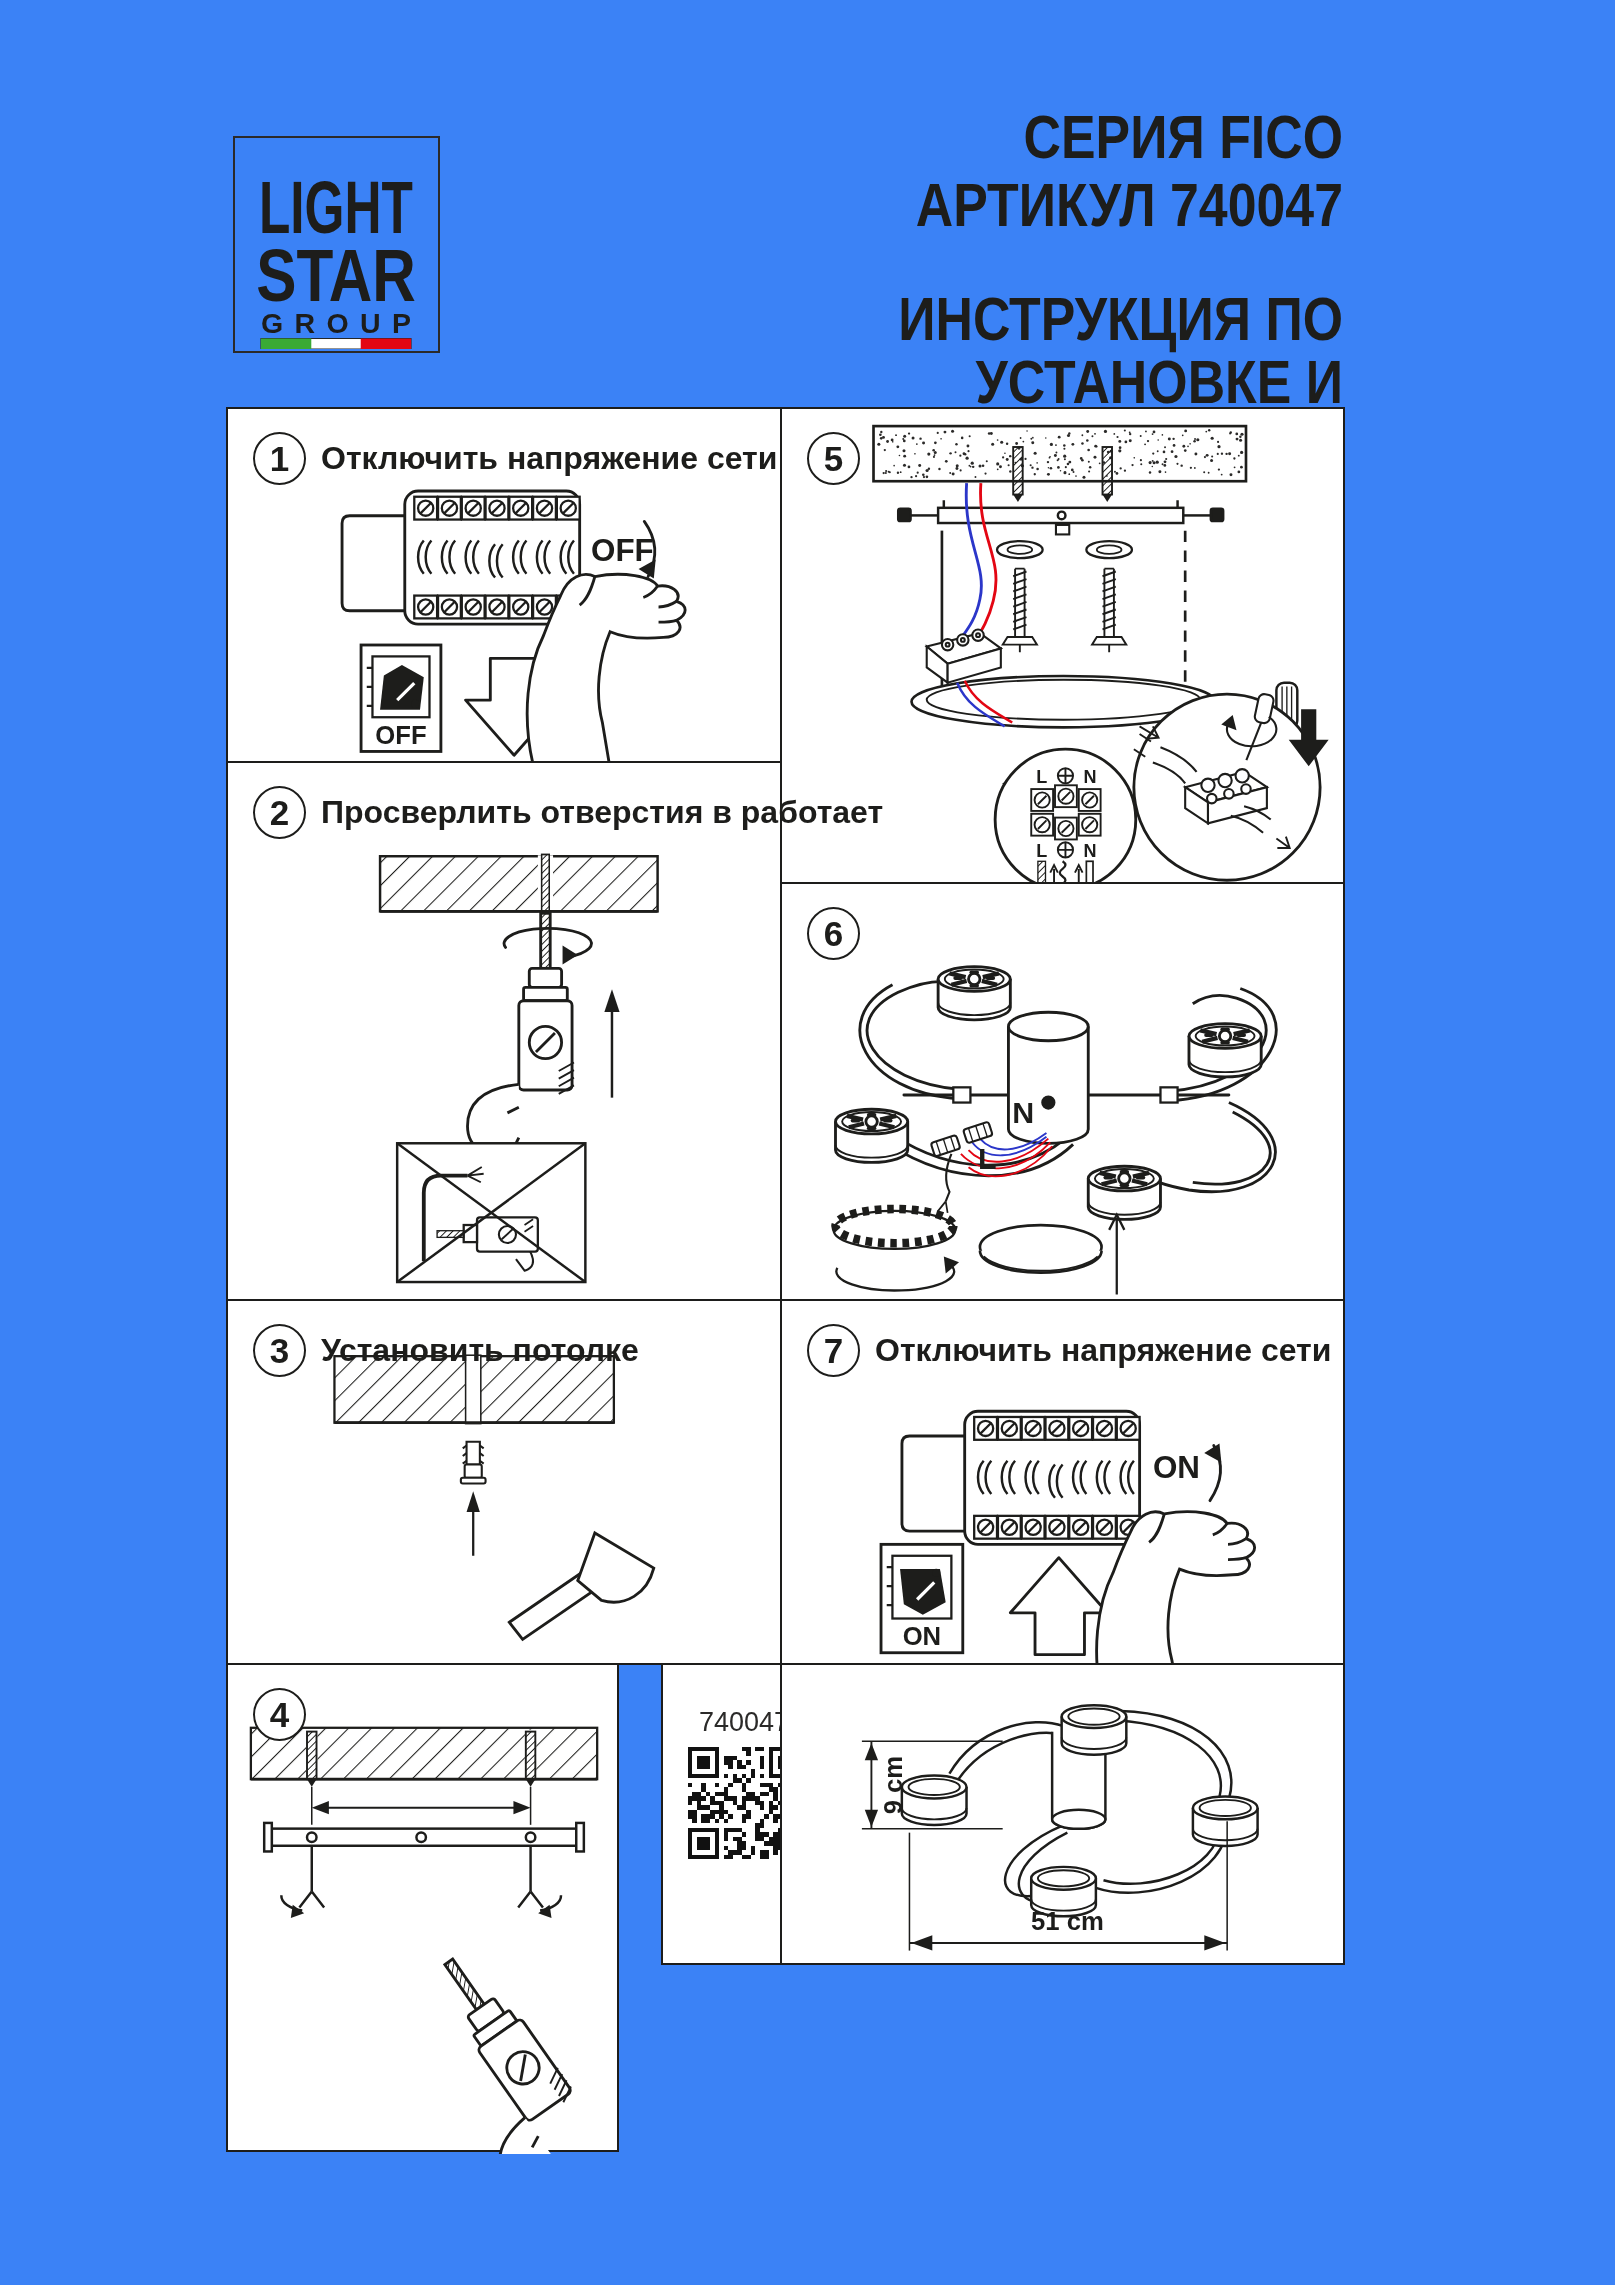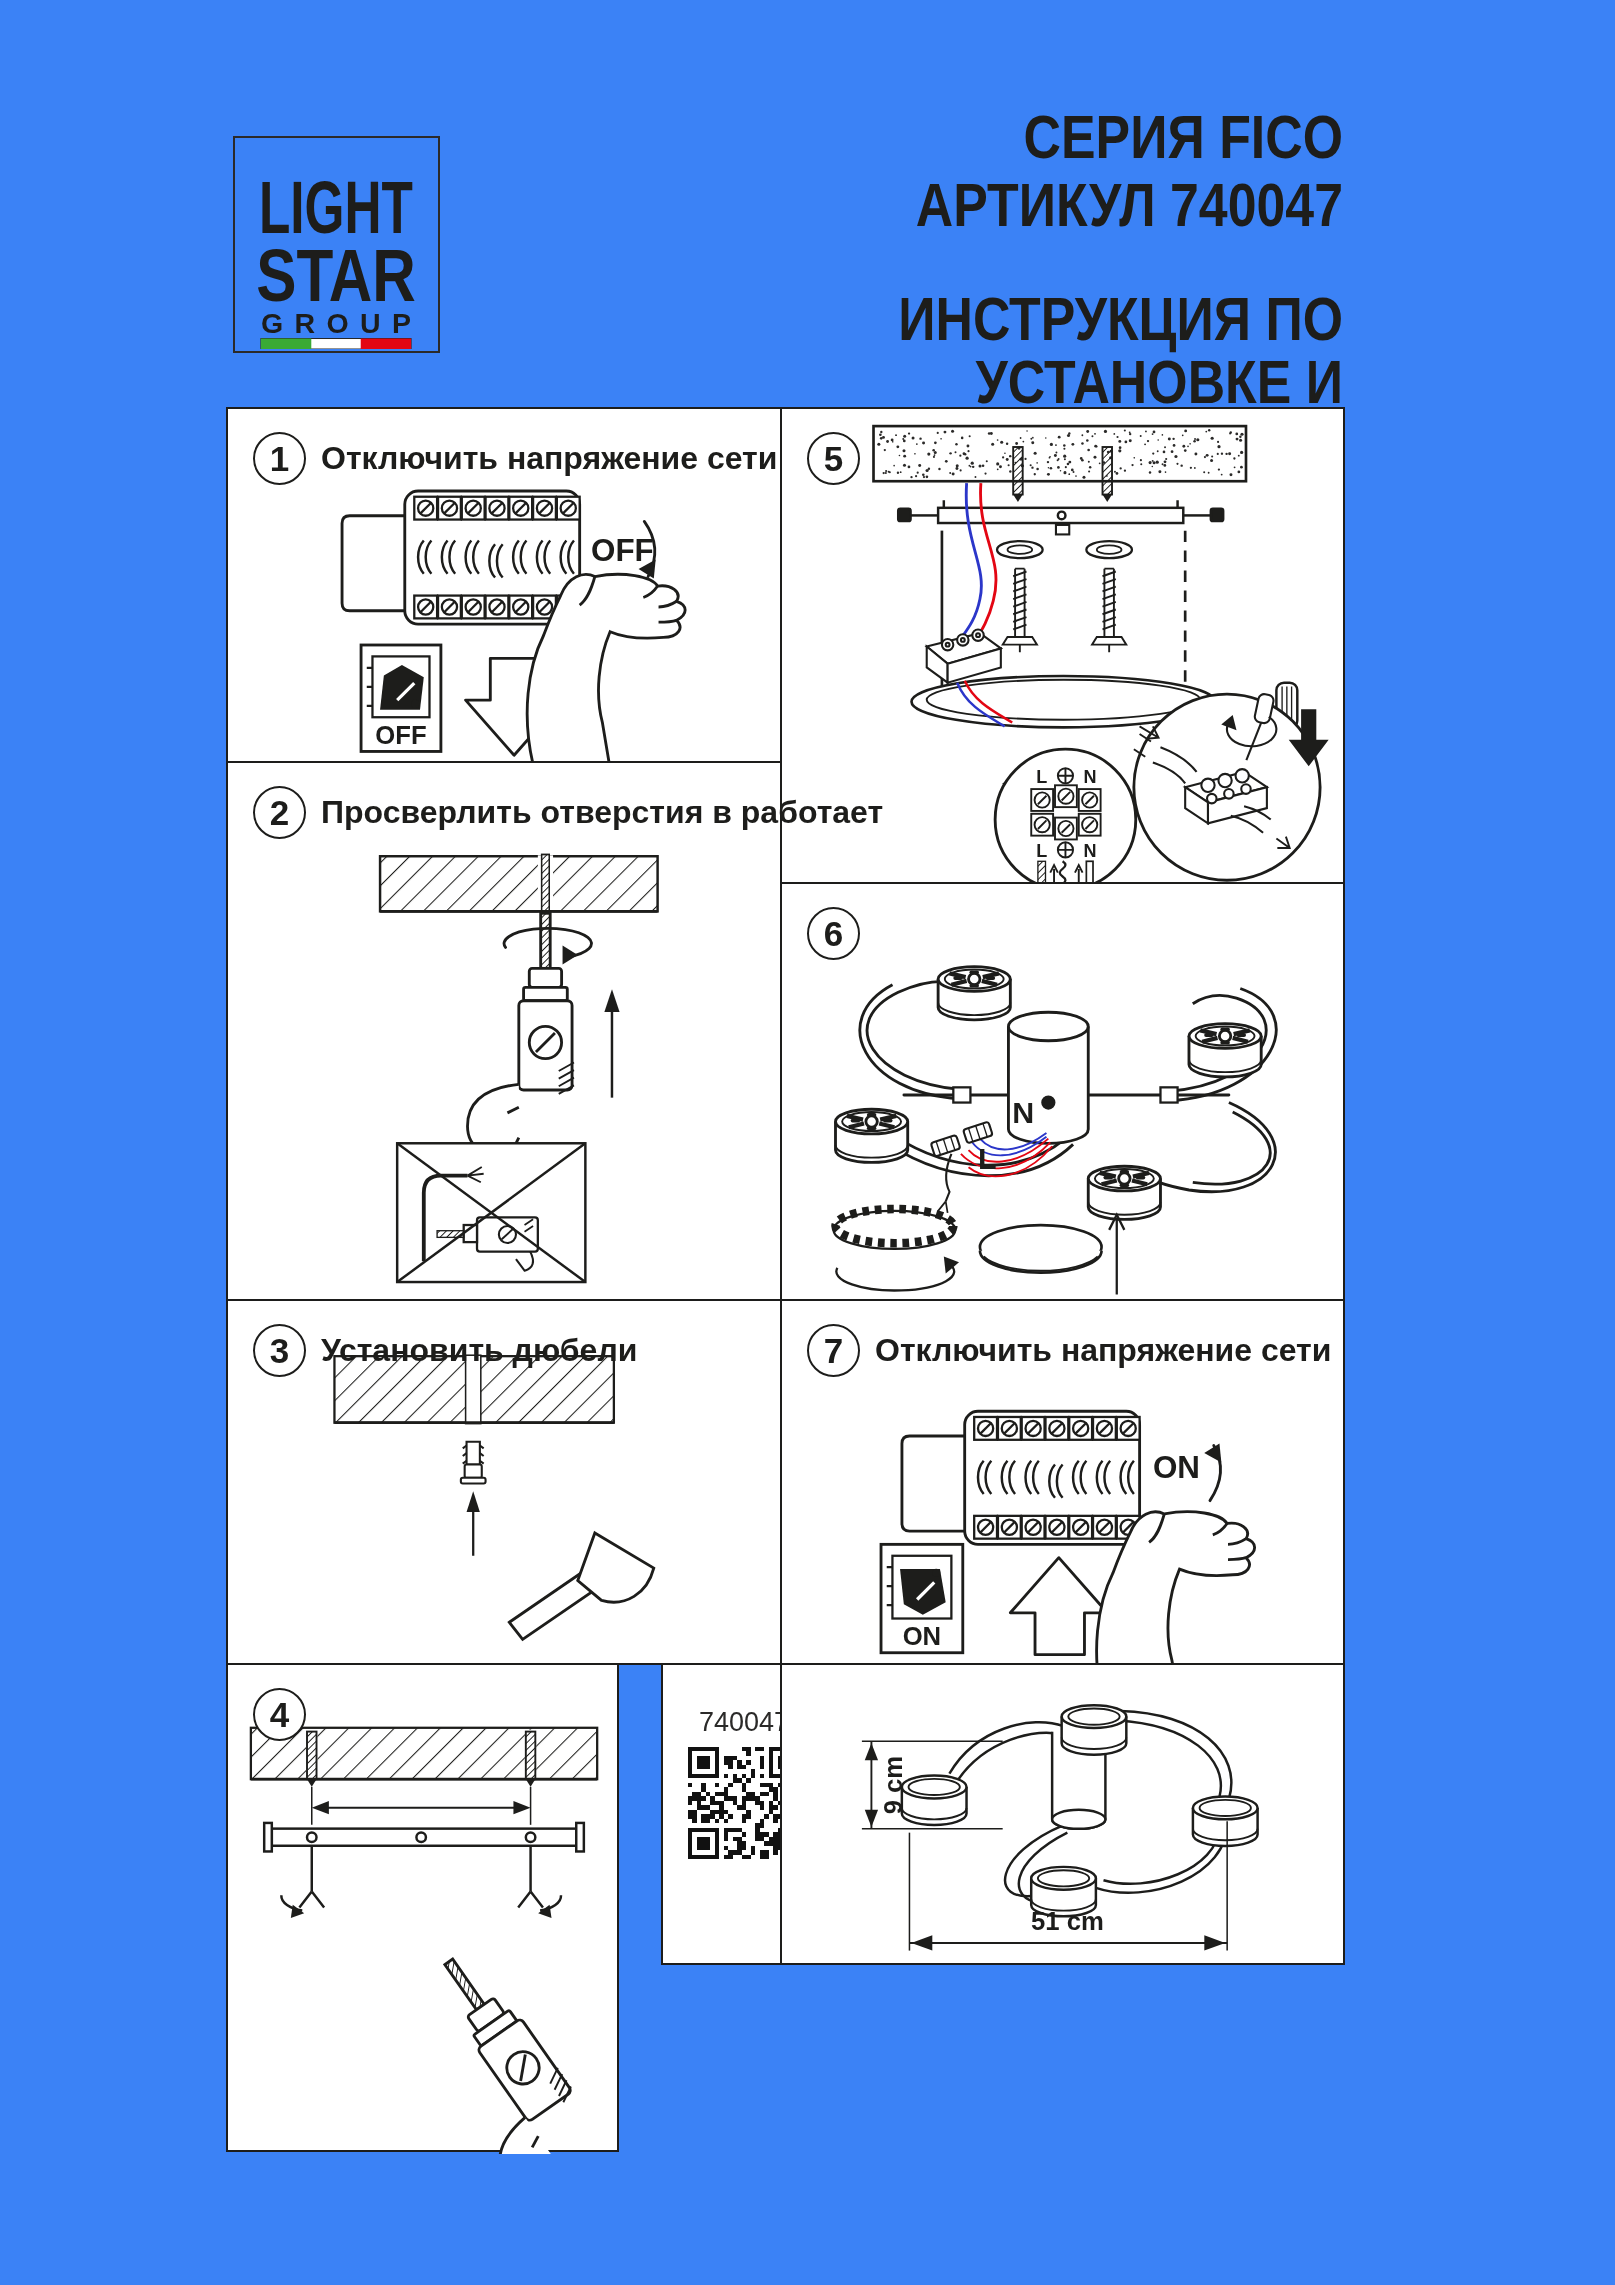--- a/index.html
+++ b/index.html
@@ -195,21 +195,21 @@
         </g>
         <line x1="178" y1="400" x2="376" y2="546" stroke="#1d1d1b" stroke-width="2.6"></line>
         <line x1="376" y1="400" x2="178" y2="546" stroke="#1d1d1b" stroke-width="2.6"></line>
       </g>
     </svg>
   </div>
 
   <div class="cell" style="left:226px;top:1299px;width:556px;height:366px;">
     <div class="stephead">
       <div class="stepnum">3</div>
-      <div class="steplabel">Установить дюбели</div>
+      <div class="steplabel">Установить потолке</div>
     </div>
     <svg width="556" height="366" viewBox="0 0 585 385">
       <g>
         <rect x="112" y="58" width="294" height="70" fill="url(#hatch)" stroke="#1d1d1b" stroke-width="2.4"></rect>
         <rect x="250" y="57" width="16" height="72" fill="#fff" stroke="#1d1d1b" stroke-width="1.6"></rect>
         <line x1="112" y1="128" x2="406" y2="128" stroke="#1d1d1b" stroke-width="3"></line>
       </g>
       <g fill="#fff" stroke="#1d1d1b" stroke-width="2.2">
         <path d="M251 148 h14 v24 h-14 z"></path>
         <path d="M251 152 l-4 3 M265 152 l4 3 M251 160 l-4 3 M265 160 l4 3 M251 168 l-4 3 M265 168 l4 3" fill="none"></path>

